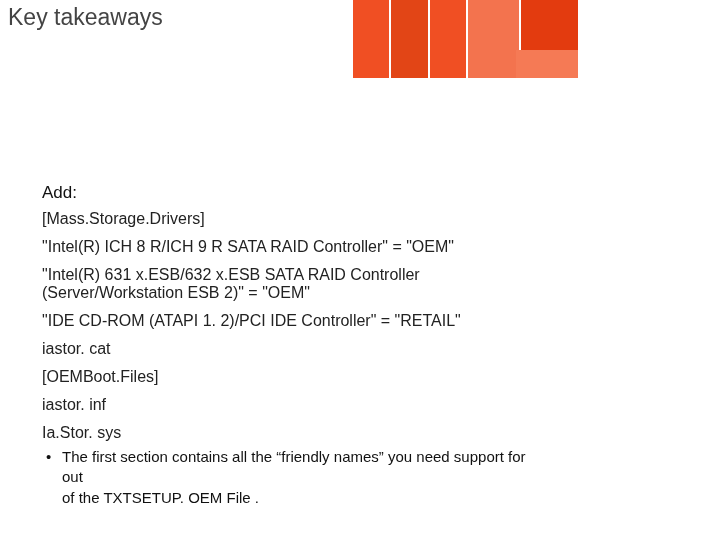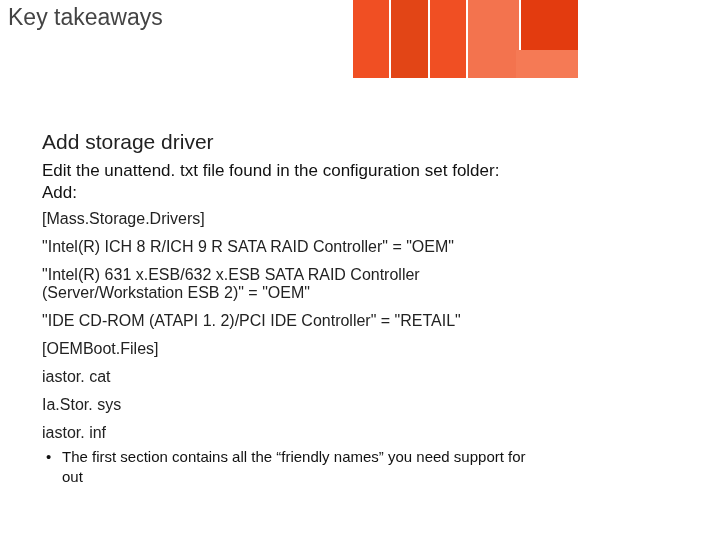--- a/index.html
+++ b/index.html
@@ -36,37 +36,37 @@
     <div class="stripe s2"></div>
     <div class="stripe s3"></div>
     <div class="stripe s4"></div>
     <div class="stripe s5"></div>
   </div>
 
   <div class="title-block">
     <div class="title1">Key takeaways</div>
   </div>
 
-  <div class="subtitle">Add storage driver</div>
 
   <div class="desc">
-    <span>Edit the unattend. txt file found in the configuration set folder:</span><br>
+    <br>
     <span> Add:</span>
   </div>
 
   <div class="code-block">
     <div class="code-line">[Mass.Storage.Drivers]</div>
     <div class="code-line">"Intel(R) ICH 8 R/ICH 9 R SATA RAID Controller" = "OEM"</div>
     <div class="code-line">"Intel(R) 631 x.ESB/632 x.ESB SATA RAID Controller (Server/Workstation ESB 2)" = "OEM"</div>
     <div class="code-line">"IDE CD-ROM (ATAPI 1. 2)/PCI IDE Controller" = "RETAIL"</div>
+    <div class="code-line">iastor. cat</div>
     <div class="code-line">[OEMBoot.Files]</div>
-    <div class="code-line">iastor. cat</div>
+    <div class="code-line">iastor. inf</div>
     <div class="code-line">Ia.Stor. sys</div>
-    <div class="code-line">iastor. inf</div>
   </div>
 
   <div class="bullets">
     <div class="bullet">
       <span>The first section contains all the “friendly names” you need support for out</span>
+      <span class="cont">of the TXTSETUP. OEM File .</span>
     </div>
   </div>
 
 </div>
 
 </body></html>

